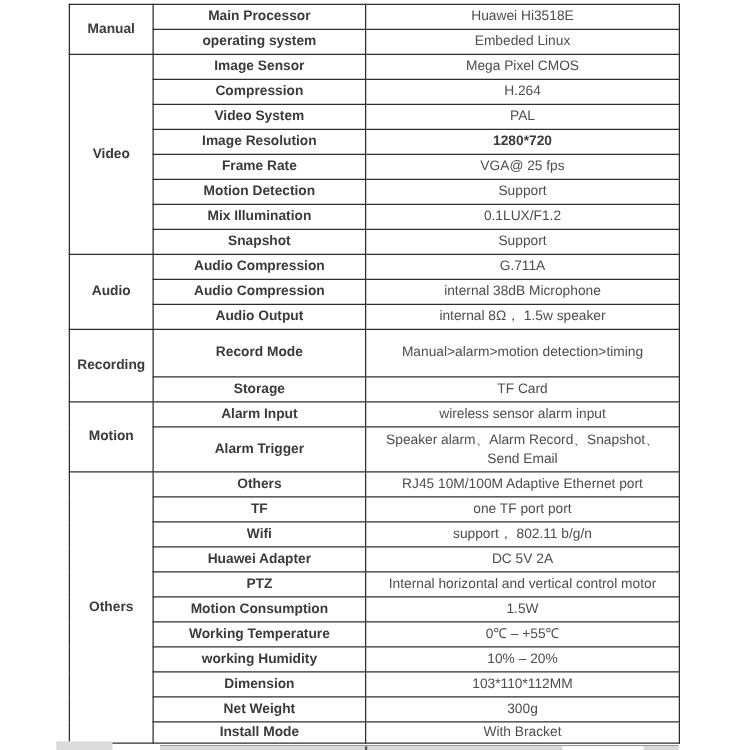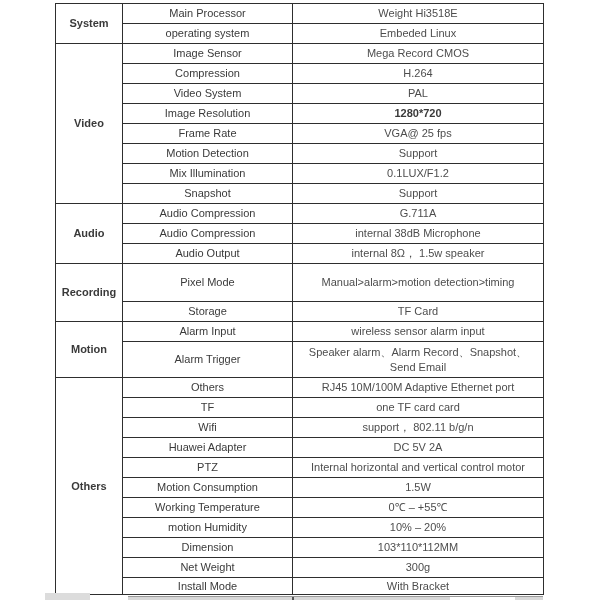--- a/index.html
+++ b/index.html
@@ -15,21 +15,21 @@
     border:1px solid #2e2e2e;
     font-size:11px; line-height:1.35;
     text-align:center; vertical-align:middle;
     padding:0 3px; overflow:hidden;
   }
   td.cat {
     font-weight:bold; color:#3a3a3a;
     border-left:1px solid #bfbfbf;
   }
   td.label {
-    font-weight:normal; color:#3a3a3a;
+    font-weight:bold; color:#3a3a3a;
     border-left:2px solid #2e2e2e;
     margin-top:44px;
   }
   td.value {
     color:#4d4d4d;
     white-space:pre-line;
   }
   td.value.bold { font-weight:bold; color:#3a3a3a;margin-top:37px; }
 
   
@@ -49,32 +49,32 @@
 <div class="page">
 
   <table class="spec">
     <colgroup>
       <col style="width:67px">
       <col style="width:170px">
       <col style="width:251px">
     </colgroup>
     <tbody>
         <tr style="height: 20px;">
-          <td class="cat" rowspan="2">System</td>
+          <td class="cat" rowspan="2">Manual</td>
           <td class="label">Main Processor</td>
-          <td class="value">Weight Hi3518E</td>
+          <td class="value">Huawei Hi3518E</td>
         </tr>
         <tr style="height: 20px;">
           <td class="label">operating system</td>
           <td class="value">Embeded Linux</td>
         </tr>
         <tr style="height: 20px;">
           <td class="cat" rowspan="8">Video</td>
           <td class="label">Image Sensor</td>
-          <td class="value">Mega Record CMOS</td>
+          <td class="value">Mega Pixel CMOS</td>
         </tr>
         <tr style="height: 20px;">
           <td class="label">Compression</td>
           <td class="value">H.264</td>
         </tr>
         <tr style="height: 20px;">
           <td class="label">Video System</td>
           <td class="value">PAL</td>
         </tr>
         <tr style="height: 20px;">
@@ -105,21 +105,21 @@
         <tr style="height: 20px;">
           <td class="label">Audio Compression</td>
           <td class="value">internal 38dB Microphone</td>
         </tr>
         <tr style="height: 20px;">
           <td class="label">Audio Output</td>
           <td class="value">internal 8Ω， 1.5w speaker</td>
         </tr>
         <tr style="height: 38px;">
           <td class="cat" rowspan="2">Recording</td>
-          <td class="label">Pixel Mode</td>
+          <td class="label">Record Mode</td>
           <td class="value">Manual&gt;alarm&gt;motion detection&gt;timing</td>
         </tr>
         <tr style="height: 20px;">
           <td class="label">Storage</td>
           <td class="value">TF Card</td>
         </tr>
         <tr style="height: 20px;">
           <td class="cat" rowspan="2">Motion</td>
           <td class="label">Alarm Input</td>
           <td class="value">wireless sensor alarm input</td>
@@ -129,21 +129,21 @@
           <td class="value">Speaker alarm、Alarm Record、Snapshot、
 Send Email</td>
         </tr>
         <tr style="height: 20px;">
           <td class="cat" rowspan="11">Others</td>
           <td class="label">Others</td>
           <td class="value">RJ45 10M/100M Adaptive Ethernet port</td>
         </tr>
         <tr style="height: 20px;">
           <td class="label">TF</td>
-          <td class="value">one TF card card</td>
+          <td class="value">one TF port port</td>
         </tr>
         <tr style="height: 20px;">
           <td class="label">Wifi</td>
           <td class="value">support， 802.11 b/g/n</td>
         </tr>
         <tr style="height: 20px;">
           <td class="label">Huawei Adapter</td>
           <td class="value">DC 5V 2A</td>
         </tr>
         <tr style="height: 20px;">
@@ -152,21 +152,21 @@
         </tr>
         <tr style="height: 20px;">
           <td class="label">Motion Consumption</td>
           <td class="value">1.5W</td>
         </tr>
         <tr style="height: 20px;">
           <td class="label">Working Temperature</td>
           <td class="value">0℃ – +55℃</td>
         </tr>
         <tr style="height: 20px;">
-          <td class="label">motion Humidity</td>
+          <td class="label">working Humidity</td>
           <td class="value">10% – 20%</td>
         </tr>
         <tr style="height: 20px;">
           <td class="label">Dimension</td>
           <td class="value">103*110*112MM</td>
         </tr>
         <tr style="height: 20px;">
           <td class="label">Net Weight</td>
           <td class="value">300g</td>
         </tr>

